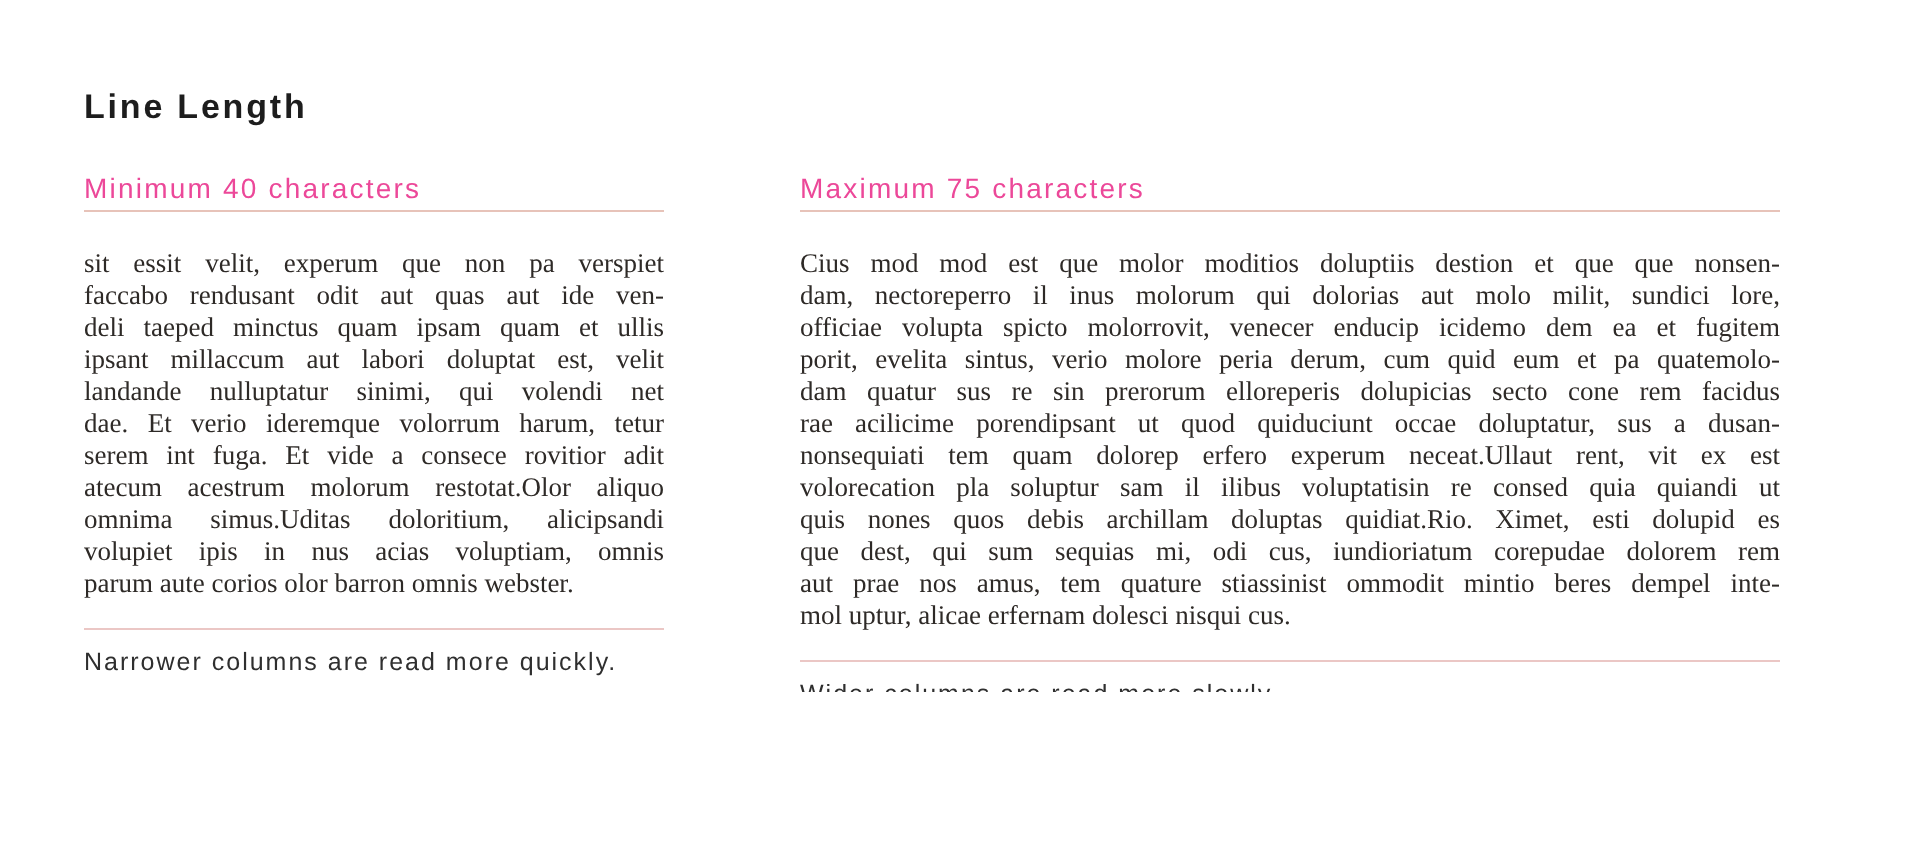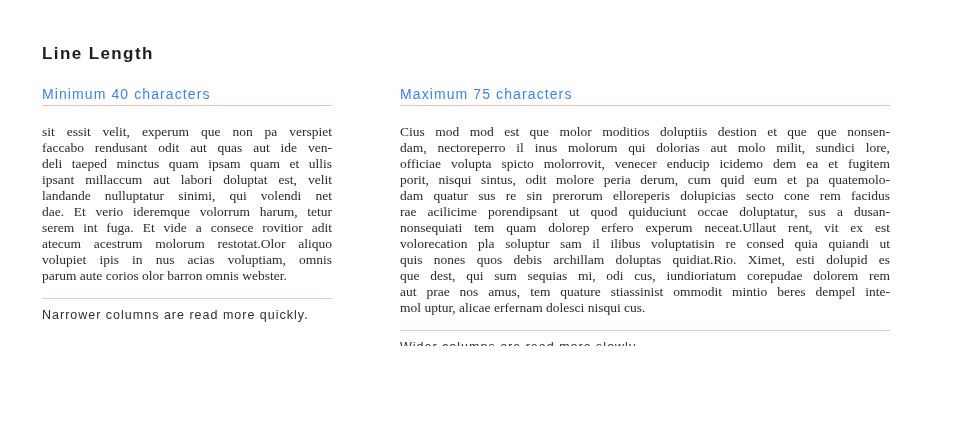--- a/index.html
+++ b/index.html
@@ -38,21 +38,21 @@
 
   .col { display: block; }
   .col-min { width: 290px; margin-right: 68px; }
   .col-max { width: 490px; }
 
   .col-heading {
     font-family: "Liberation Sans", sans-serif;
     font-size: 14px;
     font-weight: normal;
     letter-spacing: 1.1px;
-    color: #3b82f6;
+    color: #ec4899;
     line-height: 16px;
   }
 
   .head-rule {
     margin-top: 3px;
     border: none;
     border-top: 1px solid var(--heading-underline, #e7c3b9);
     height: 0;
     width: 100%;
   }
@@ -107,35 +107,36 @@
         <div class="head-rule"></div>
         <div class="body-text">
             <div class="line">sit essit velit, experum que non pa verspiet</div>
             <div class="line">faccabo rendusant odit aut quas aut ide ven-</div>
             <div class="line">deli taeped minctus quam ipsam quam et ullis</div>
             <div class="line">ipsant millaccum aut labori doluptat est, velit</div>
             <div class="line">landande nulluptatur sinimi, qui volendi net</div>
             <div class="line">dae. Et verio ideremque volorrum harum, tetur</div>
             <div class="line">serem int fuga. Et vide a consece rovitior adit</div>
             <div class="line">atecum acestrum molorum restotat.Olor aliquo</div>
+            <div class="line">omnima simus.Uditas doloritium, alicipsandi</div>
             <div class="line">volupiet ipis in nus acias voluptiam, omnis</div>
             <div class="line last">parum aute corios olor barron omnis webster.</div>
           </div>
         <div class="caption-rule"></div>
         <p class="caption">Narrower columns are read more quickly.</p>
       </div>
 
       <div class="col col-max">
         <h2 class="col-heading">Maximum 75 characters</h2>
         <div class="head-rule"></div>
         <div class="body-text">
             <div class="line">Cius mod mod est que molor moditios doluptiis destion et que que nonsen-</div>
             <div class="line">dam, nectoreperro il inus molorum qui dolorias aut molo milit, sundici lore,</div>
             <div class="line">officiae volupta spicto molorrovit, venecer enducip icidemo dem ea et fugitem</div>
-            <div class="line">porit, nisqui sintus, odit molore peria derum, cum quid eum et pa quatemolo-</div>
+            <div class="line">porit, evelita sintus, verio molore peria derum, cum quid eum et pa quatemolo-</div>
             <div class="line">dam quatur sus re sin prerorum elloreperis dolupicias secto cone rem facidus</div>
             <div class="line">rae acilicime porendipsant ut quod quiduciunt occae doluptatur, sus a dusan-</div>
             <div class="line">nonsequiati tem quam dolorep erfero experum neceat.Ullaut rent, vit ex est</div>
             <div class="line">volorecation pla soluptur sam il ilibus voluptatisin re consed quia quiandi ut</div>
             <div class="line">quis nones quos debis archillam doluptas quidiat.Rio. Ximet, esti dolupid es</div>
             <div class="line">que dest, qui sum sequias mi, odi cus, iundioriatum corepudae dolorem rem</div>
             <div class="line">aut prae nos amus, tem quature stiassinist ommodit mintio beres dempel inte-</div>
             <div class="line last">mol uptur, alicae erfernam dolesci nisqui cus.</div>
           </div>
         <div class="caption-rule"></div>

